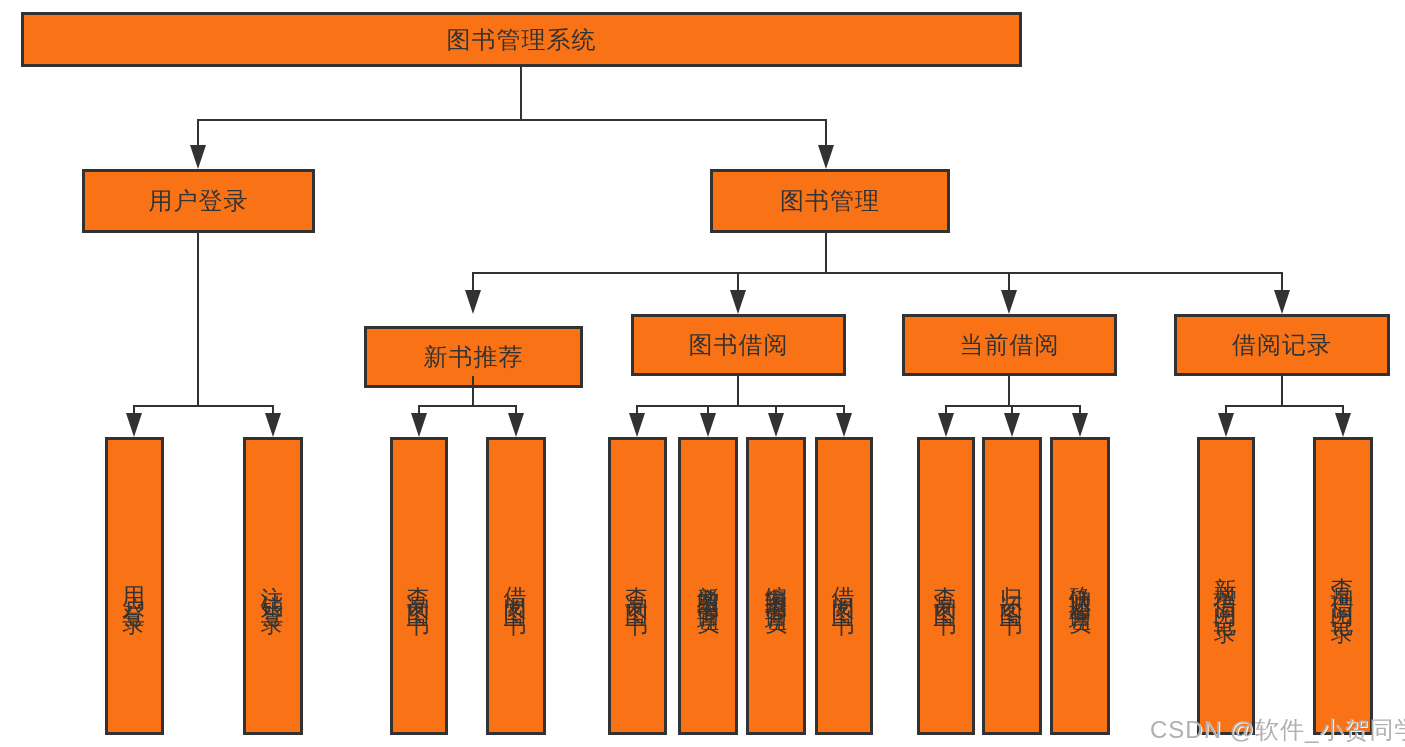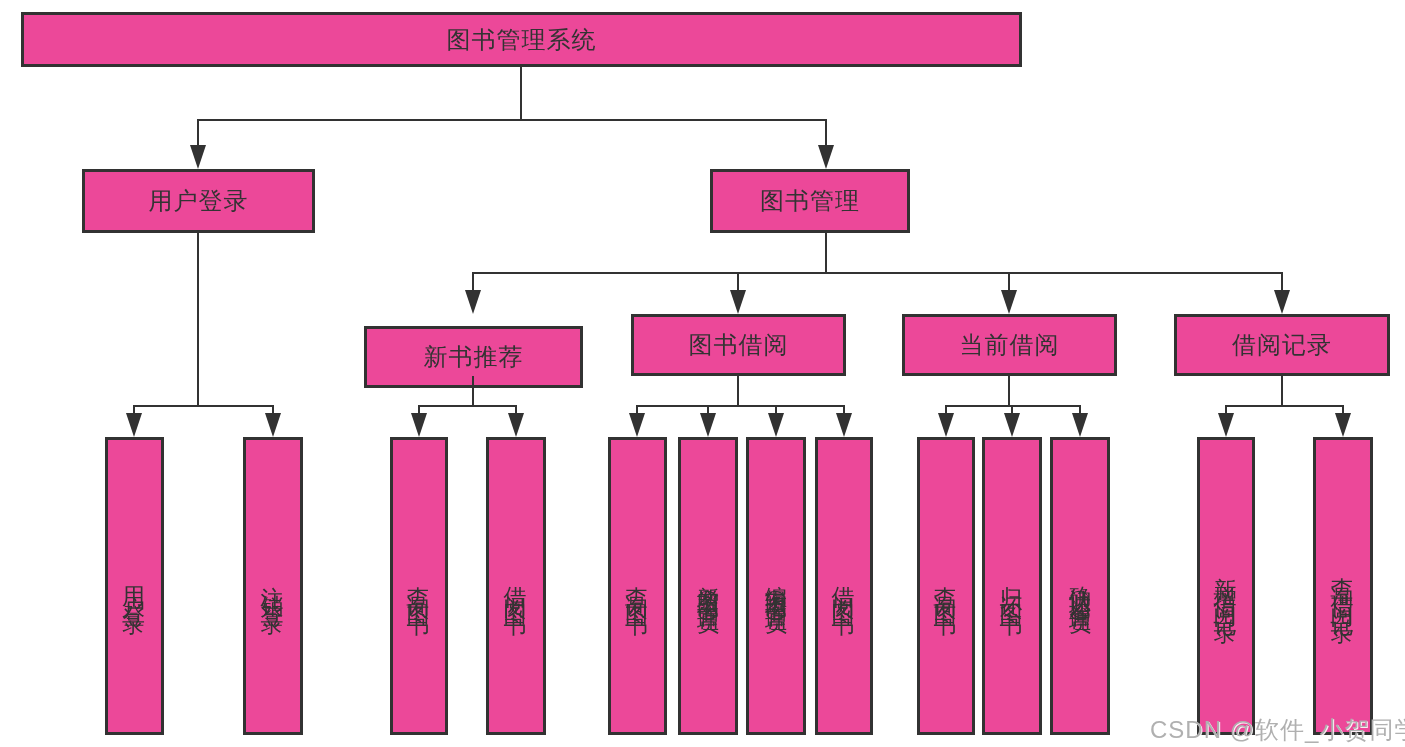--- a/index.html
+++ b/index.html
@@ -12,21 +12,21 @@
   html,body{margin:0;padding:0;background:var(--bg);}
   #stage{
     position:relative;
     width:1405px;height:747px;
     background:var(--bg);
     overflow:hidden;
     font-family:"Liberation Sans","DejaVu Sans",sans-serif;
   }
   .node{
     position:absolute;
-    background:#ec4899;
+    background:#f97316;
     border:3px solid var(--border);
     box-sizing:border-box;
     display:flex;align-items:center;justify-content:center;
   }
   .hlabel{
     font-size:24px;color:var(--text);letter-spacing:1px;white-space:nowrap;
   }
   .vt{
     writing-mode:vertical-rl;
     text-orientation:mixed;
@@ -66,21 +66,21 @@
   <div class="hl" style="left:198px;top:119px;width:629px;"></div>
 
   <div class="vl" style="left:197px;top:119px;height:28px;"></div>
   <div class="ah" style="left:190px;top:145px;"></div>
   <div class="vl" style="left:825px;top:119px;height:28px;"></div>
   <div class="ah" style="left:818px;top:145px;"></div>
 
   <div class="node" style="left:82px;top:169px;width:233px;height:64px;">
     <span class="hlabel">用户登录</span>
   </div>
-  <div class="node" style="left:710px;top:169px;width:200px;height:64px;text-align:right;">
+  <div class="node" style="left:710px;top:169px;width:240px;height:64px;text-align:right;">
     <span class="hlabel">图书管理</span>
   </div>
 
   <div class="vl" style="left:197px;top:233px;height:173px;"></div>
   <div class="hl" style="left:134px;top:405px;width:140px;"></div>
   <div class="vl" style="left:133px;top:405px;height:13px;"></div>
   <div class="ah" style="left:126px;top:413px;"></div>
   <div class="vl" style="left:272px;top:405px;height:13px;"></div>
   <div class="ah" style="left:265px;top:413px;"></div>
 

